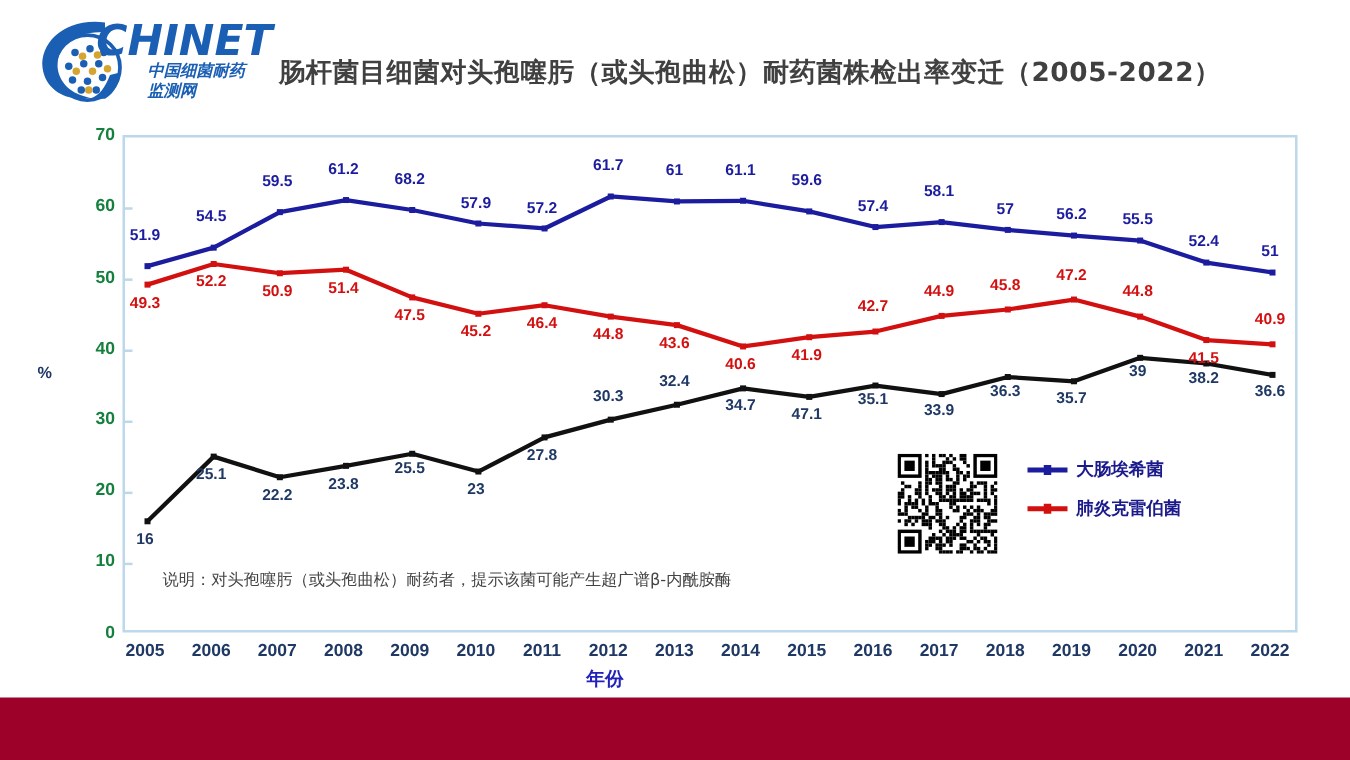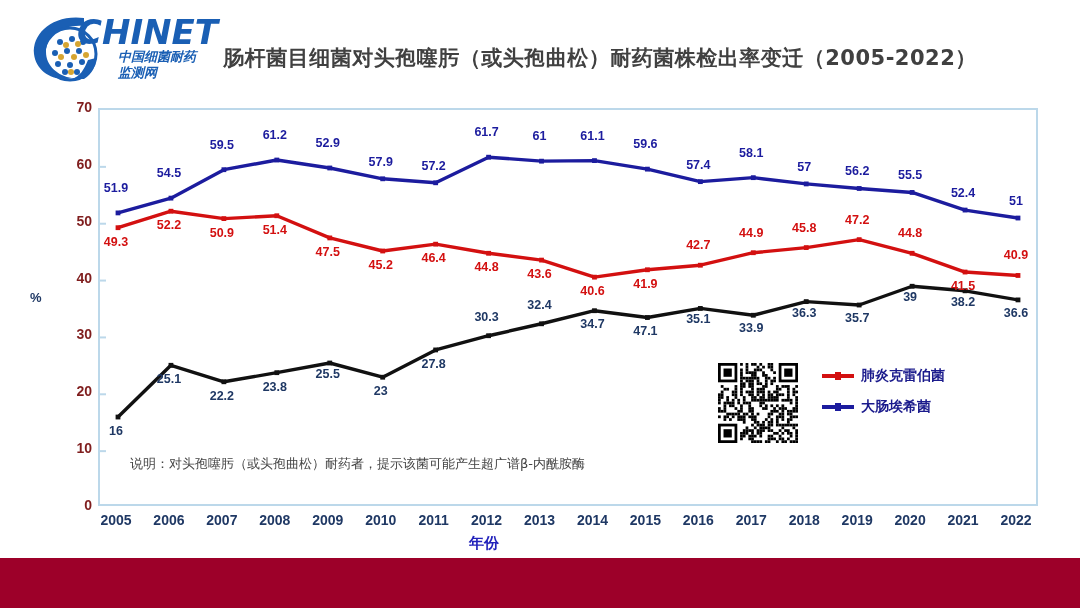--- a/index.html
+++ b/index.html
@@ -59,21 +59,21 @@
   }
 
   
   .ytick {
     position: absolute;
     right: 0;
     width: 56px;
     text-align: right;
     font-size: 14px;
     font-weight: bold;
-    color: #7f1d1d;
+    color: #15803d;
     font-family: "Liberation Sans", sans-serif;
   }
   #ytick-holder {
     position: absolute;
     left: 32px;
     top: 108px;
     width: 60px;
     height: 398px;
   }
   #ylabel {
@@ -305,21 +305,21 @@
       <rect x="862.6588235294117" y="178.40571428571428" width="4.8" height="4.8" fill="#111111"></rect>
       <rect x="915.6" y="187.50285714285712" width="4.8" height="4.8" fill="#111111"></rect>
     </svg>
 </div>
 
 <div id="label-layer" style="position:absolute;left:98px;top:108px;width:940px;height:398px;pointer-events:none;">
     <div class="dlabel s0" style="left: 18px; top: 72.9114px;">51.9</div>
     <div class="dlabel s0" style="left: 70.9412px; top: 58.1286px;">54.5</div>
     <div class="dlabel s0" style="left: 123.882px; top: 29.7px;">59.5</div>
     <div class="dlabel s0" style="left: 176.824px; top: 20.0343px;">61.2</div>
-    <div class="dlabel s0" style="left: 229.765px; top: 27.9943px;">52.9</div>
+    <div class="dlabel s0" style="left: 229.765px; top: 27.9943px;">68.2</div>
     <div class="dlabel s0" style="left: 282.706px; top: 46.7971px;">57.9</div>
     <div class="dlabel s0" style="left: 335.647px; top: 50.7771px;">57.2</div>
     <div class="dlabel s0" style="left: 388.588px; top: 17.1914px;">61.7</div>
     <div class="dlabel s0" style="left: 441.529px; top: 21.1714px;">61</div>
     <div class="dlabel s0" style="left: 494.471px; top: 20.6029px;">61.1</div>
     <div class="dlabel s0" style="left: 547.412px; top: 29.1314px;">59.6</div>
     <div class="dlabel s0" style="left: 600.353px; top: 49.64px;">57.4</div>
     <div class="dlabel s0" style="left: 653.294px; top: 37.66px;">58.1</div>
     <div class="dlabel s0" style="left: 706.235px; top: 51.9143px;">57</div>
     <div class="dlabel s0" style="left: 759.176px; top: 56.4629px;">56.2</div>
@@ -732,24 +732,24 @@
         <rect x="24" y="2" width="3" height="3" fill="#000"></rect>
         <rect x="0" y="22" width="7" height="7" fill="#000"></rect>
         <rect x="1" y="23" width="5" height="5" fill="#fff"></rect>
         <rect x="2" y="24" width="3" height="3" fill="#000"></rect>
       </g>
   </svg>
 </div>
 
 <div id="legend">
     <div class="legend-row">
+      <span class="legend-swatch" style="background: rgb(28, 28, 158);"></span>
+      <span class="legend-text">大肠埃希菌</span>
+    </div>
+    <div class="legend-row">
       <span class="legend-swatch" style="background: rgb(211, 16, 16);"></span>
       <span class="legend-text">肺炎克雷伯菌</span>
     </div>
-    <div class="legend-row">
-      <span class="legend-swatch" style="background: rgb(28, 28, 158);"></span>
-      <span class="legend-text">大肠埃希菌</span>
-    </div>
   </div>
 
 <div id="note">说明：对头孢噻肟（或头孢曲松）耐药者，提示该菌可能产生超广谱β-内酰胺酶</div>
 
 <div id="bottom-bar"></div>
 
 </body></html>

